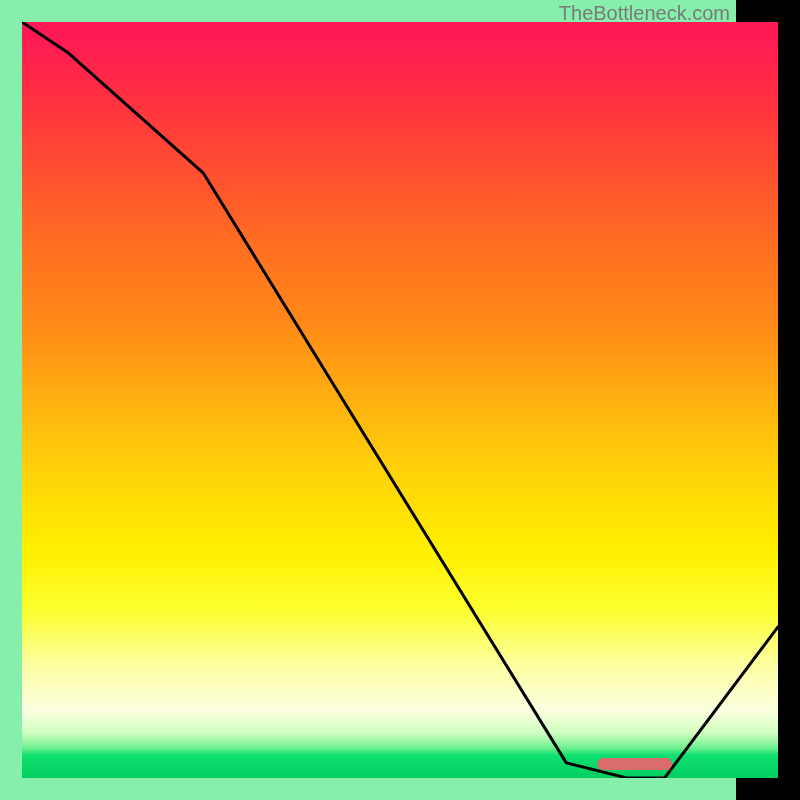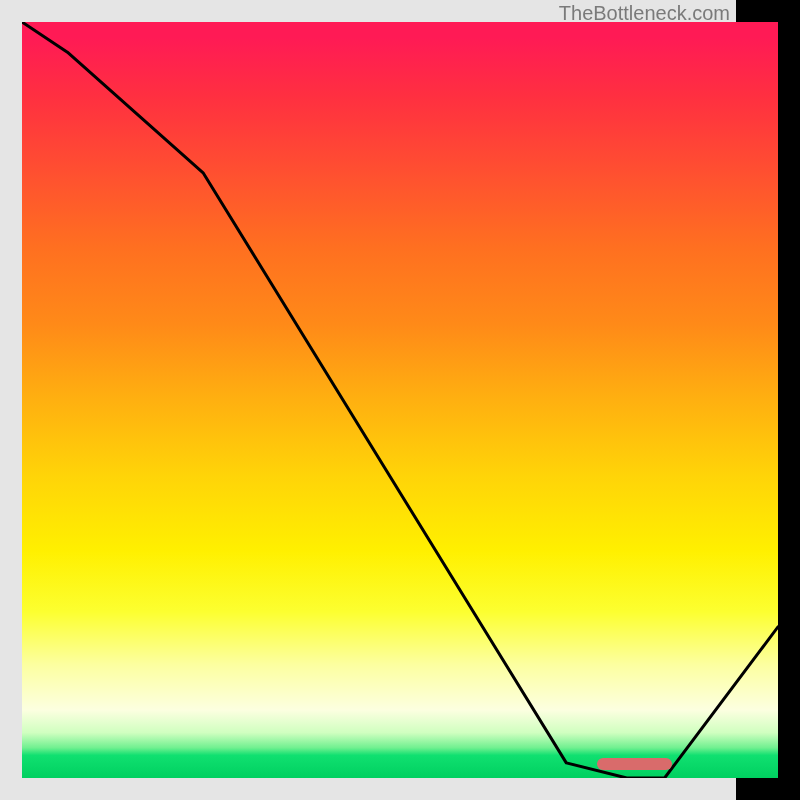--- a/index.html
+++ b/index.html
@@ -8,21 +8,21 @@
     width: 800px;
     height: 800px;
     background: #000;
     font-family: Arial, Helvetica, sans-serif;
     overflow: hidden;
   }
   .chart-container {
     position: relative;
     width: 736px;
     height: 800px;
-    background: #e5e5e5;
+    background: #86efac;
   }
   .plot-area {
     position: absolute;
     left: 22px;
     top: 22px;
     width: 756px;
     height: 756px;
     background: linear-gradient(to bottom,
       #ff1a55 0%,
       #ff1a55 2%,

